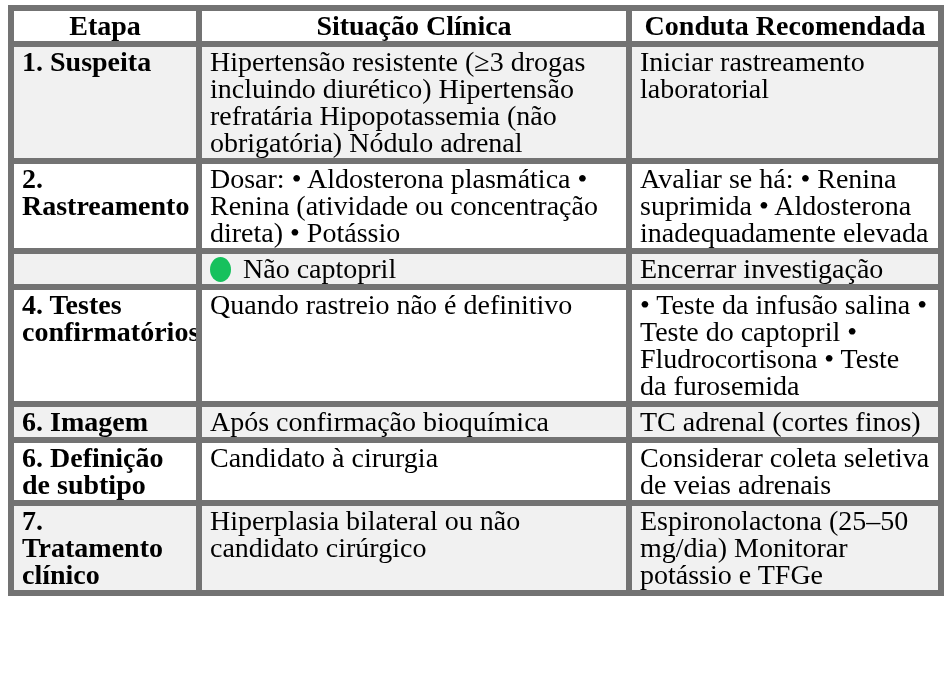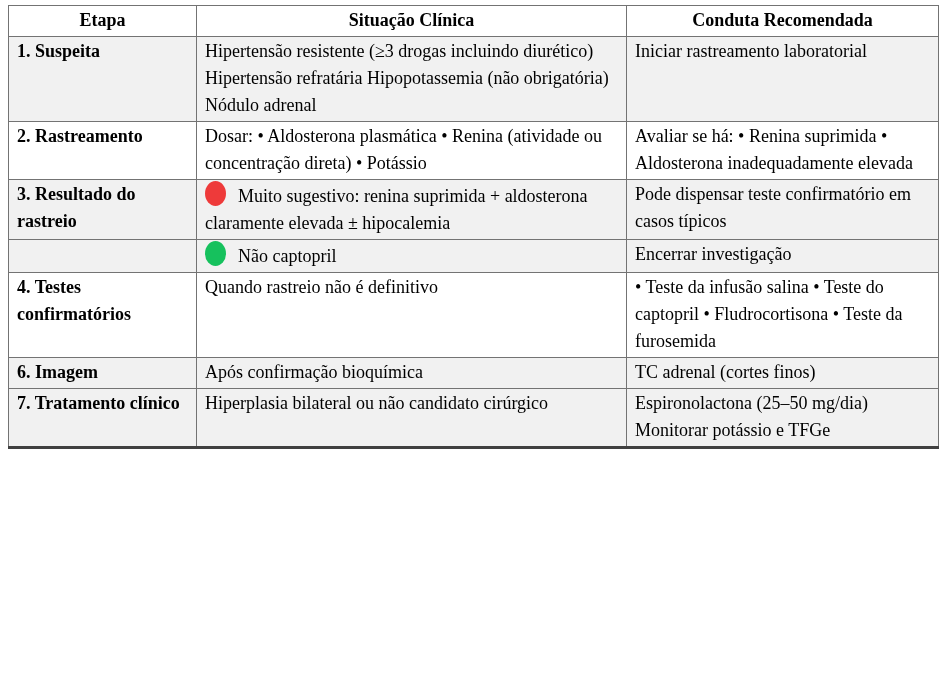--- a/index.html
+++ b/index.html
@@ -21,24 +21,24 @@
     border-collapse: collapse;
     table-layout: fixed;
     width: 930px;
     border: 1px solid #a6a6a6;
     border-bottom: 3px solid #404040;
   }
   col.c1 { width: 188px; }
   col.c2 { width: 430px; }
   col.c3 { width: 312px; }
   th, td {
-    border: 1px solid #737373;
+    border: 6px solid #737373;
     vertical-align: top;
     padding: 1px 8px 2px 8px;
-    font-size: 18px;
+    font-size: 28px;
     line-height: 27px;
     overflow: hidden;
   }
   th {
     font-weight: bold;
     text-align: center;
     padding: 1px 2px 2px 2px;
     background: #ffffff;
   }
   td.etapa { font-weight: bold; }
@@ -75,39 +75,39 @@
         <td class="etapa"><span>1. Suspeita</span></td>
         <td><span>Hipertensão resistente (≥3 drogas incluindo diurético) Hipertensão refratária Hipopotassemia (não obrigatória) Nódulo adrenal</span></td>
         <td><span>Iniciar rastreamento laboratorial</span></td>
       </tr>
       <tr class="plain">
         <td class="etapa"><span>2. Rastreamento</span></td>
         <td><span>Dosar: • Aldosterona plasmática • Renina (atividade ou concentração direta) • Potássio</span></td>
         <td><span>Avaliar se há: • Renina suprimida • Aldosterona inadequadamente elevada</span></td>
       </tr>
       <tr class="shaded">
-        <td class="etapa"><span>3. Resultado do rastreio</span></td>
-        <td><span class="dot" style="background:#ee3a3a"></span><span>Muito sugestivo: renina suprimida + aldosterona claramente elevada ± hipocalemia</span></td>
-        <td><span>Pode dispensar teste confirmatório em casos típicos</span></td>
-      </tr>
-      <tr class="shaded">
         <td class="etapa"><span></span></td>
         <td><span class="dot" style="background:#16c15d"></span><span>Não captopril</span></td>
         <td><span>Encerrar investigação</span></td>
       </tr>
       <tr class="plain">
         <td class="etapa"><span>4. Testes confirmatórios</span></td>
         <td><span>Quando rastreio não é definitivo</span></td>
         <td><span>• Teste da infusão salina • Teste do captopril • Fludrocortisona • Teste da furosemida</span></td>
       </tr>
       <tr class="shaded">
         <td class="etapa"><span>6. Imagem</span></td>
         <td><span>Após confirmação bioquímica</span></td>
         <td><span>TC adrenal (cortes finos)</span></td>
       </tr>
+      <tr class="plain">
+        <td class="etapa"><span>6. Definição de subtipo</span></td>
+        <td><span>Candidato à cirurgia</span></td>
+        <td><span>Considerar coleta seletiva de veias adrenais</span></td>
+      </tr>
       <tr class="shaded">
         <td class="etapa"><span>7. Tratamento clínico</span></td>
         <td><span>Hiperplasia bilateral ou não candidato cirúrgico</span></td>
         <td><span>Espironolactona (25–50 mg/dia) Monitorar potássio e TFGe</span></td>
       </tr>
     </tbody>
   </table>
 </div>
 
 </body></html>

